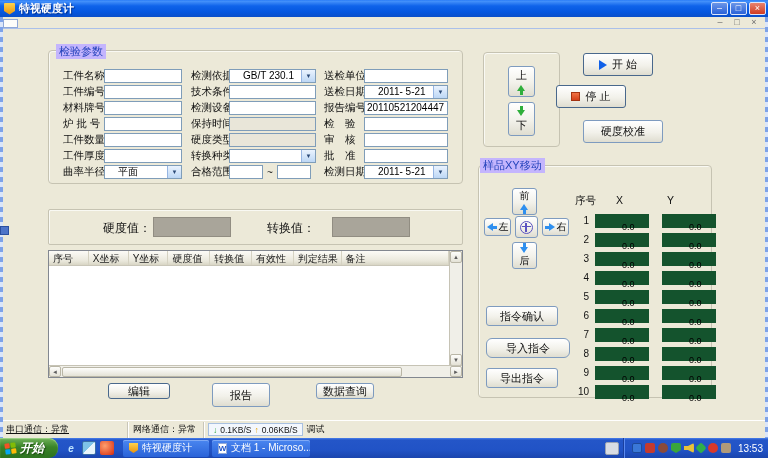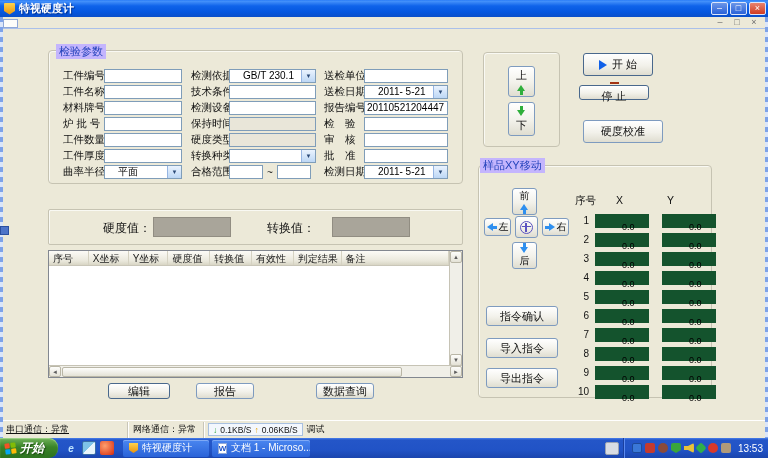--- a/index.html
+++ b/index.html
@@ -173,25 +173,25 @@
     <span>□</span>
     <span>×</span>
   </div>
   <div class="menustrip-divider"></div>
   <div class="left-square"></div>
 
   <span class="grouplabel" style="left:56px; top:44px;">检验参数</span>
   <div class="groupbox" style="left:48px; top:50px; width:415px; height:134px;">
     <div class="pcol pcol1" id="pcol1" style="left:14px; top:18px;">
         <div class="prow">
+          <span class="plabel">工件名称</span>
+          <span class="fld w1"></span>
+        </div>
+        <div class="prow">
           <span class="plabel">工件编号</span>
-          <span class="fld w1"></span>
-        </div>
-        <div class="prow">
-          <span class="plabel">工件名称</span>
           <span class="fld w1"></span>
         </div>
         <div class="prow">
           <span class="plabel">材料牌号</span>
           <span class="fld w1"></span>
         </div>
         <div class="prow">
           <span class="plabel">炉 批 号</span>
           <span class="fld w1"></span>
         </div>
@@ -295,21 +295,21 @@
     <div class="xp-btn" style="left:24px; top:49px; width:27px; height:34px; flex-direction:column; gap:2px;">
       <span class="arr arr-down green"></span>
       <span class="btxt">下</span>
     </div>
   </div>
 
   <div class="xp-btn dark" style="left:583px; top:53px; width:70px; height:23px;">
     <span class="play-icon"></span>
     <span class="btxt">开 始</span>
   </div>
-  <div class="xp-btn dark" style="left:579px; top:85px; width:70px; height:15px;flex-direction:column;">
+  <div class="xp-btn dark" style="left:556px; top:85px; width:70px; height:23px;">
     <span class="stop-icon"></span>
     <span class="btxt">停 止</span>
   </div>
   <div class="xp-btn" style="left:583px; top:120px; width:80px; height:23px;">
     <span class="btxt">硬度校准</span>
   </div>
 
   <div class="readout">
     <span class="ro-label" style="left:54px; top:10px;">硬度值：</span>
     <span class="ro-box" style="left:104px; top:7px;"></span>
@@ -335,21 +335,21 @@
     <div class="hscroll">
       <span class="sbtn" style="left:0; top:0; width:12px; height:11px;">◄</span>
       <span class="hthumb"></span>
       <span class="sbtn" style="right:0; top:0; width:12px; height:11px;">►</span>
     </div>
   </div>
 
   <div class="xp-btn dark" style="left:108px; top:383px; width:62px; height:16px;">
     <span class="btxt">编辑</span>
   </div>
-  <div class="xp-btn" style="left:196px; top:383px; width:58px; height:16px;">
+  <div class="xp-btn" style="left:212px; top:383px; width:58px; height:24px;">
     <span class="btxt">报告</span>
   </div>
   <div class="xp-btn" style="left:316px; top:383px; width:58px; height:16px;">
     <span class="btxt">数据查询</span>
   </div>
 
   <span class="grouplabel" style="left:480px; top:158px;">样品XY移动</span>
   <div class="groupbox" style="left:478px; top:165px; width:234px; height:233px;">
 
     <div class="xp-btn" style="left:33px; top:22px; width:25px; height:27px; flex-direction:column; gap:1px;">
@@ -424,21 +424,21 @@
         <div class="xyrow">
           <span class="xyidx">10</span>
           <span class="xybox">0.0</span>
           <span class="xybox y">0.0</span>
         </div>
       </div>
 
     <div class="xp-btn" style="left:7px; top:140px; width:72px; height:20px;">
       <span class="btxt">指令确认</span>
     </div>
-    <div class="xp-btn" style="left:7px; top:172px; width:72px; height:20px;">
+    <div class="xp-btn" style="left:7px; top:172px; width:84px; height:20px;border-radius:6px;">
       <span class="btxt">导入指令</span>
     </div>
     <div class="xp-btn" style="left:7px; top:202px; width:72px; height:20px;">
       <span class="btxt">导出指令</span>
     </div>
   </div>
 
   <div class="statusbar">
     <span class="sp sp1">串口通信：异常</span>
     <span class="sp sp2">网络通信：异常</span>

